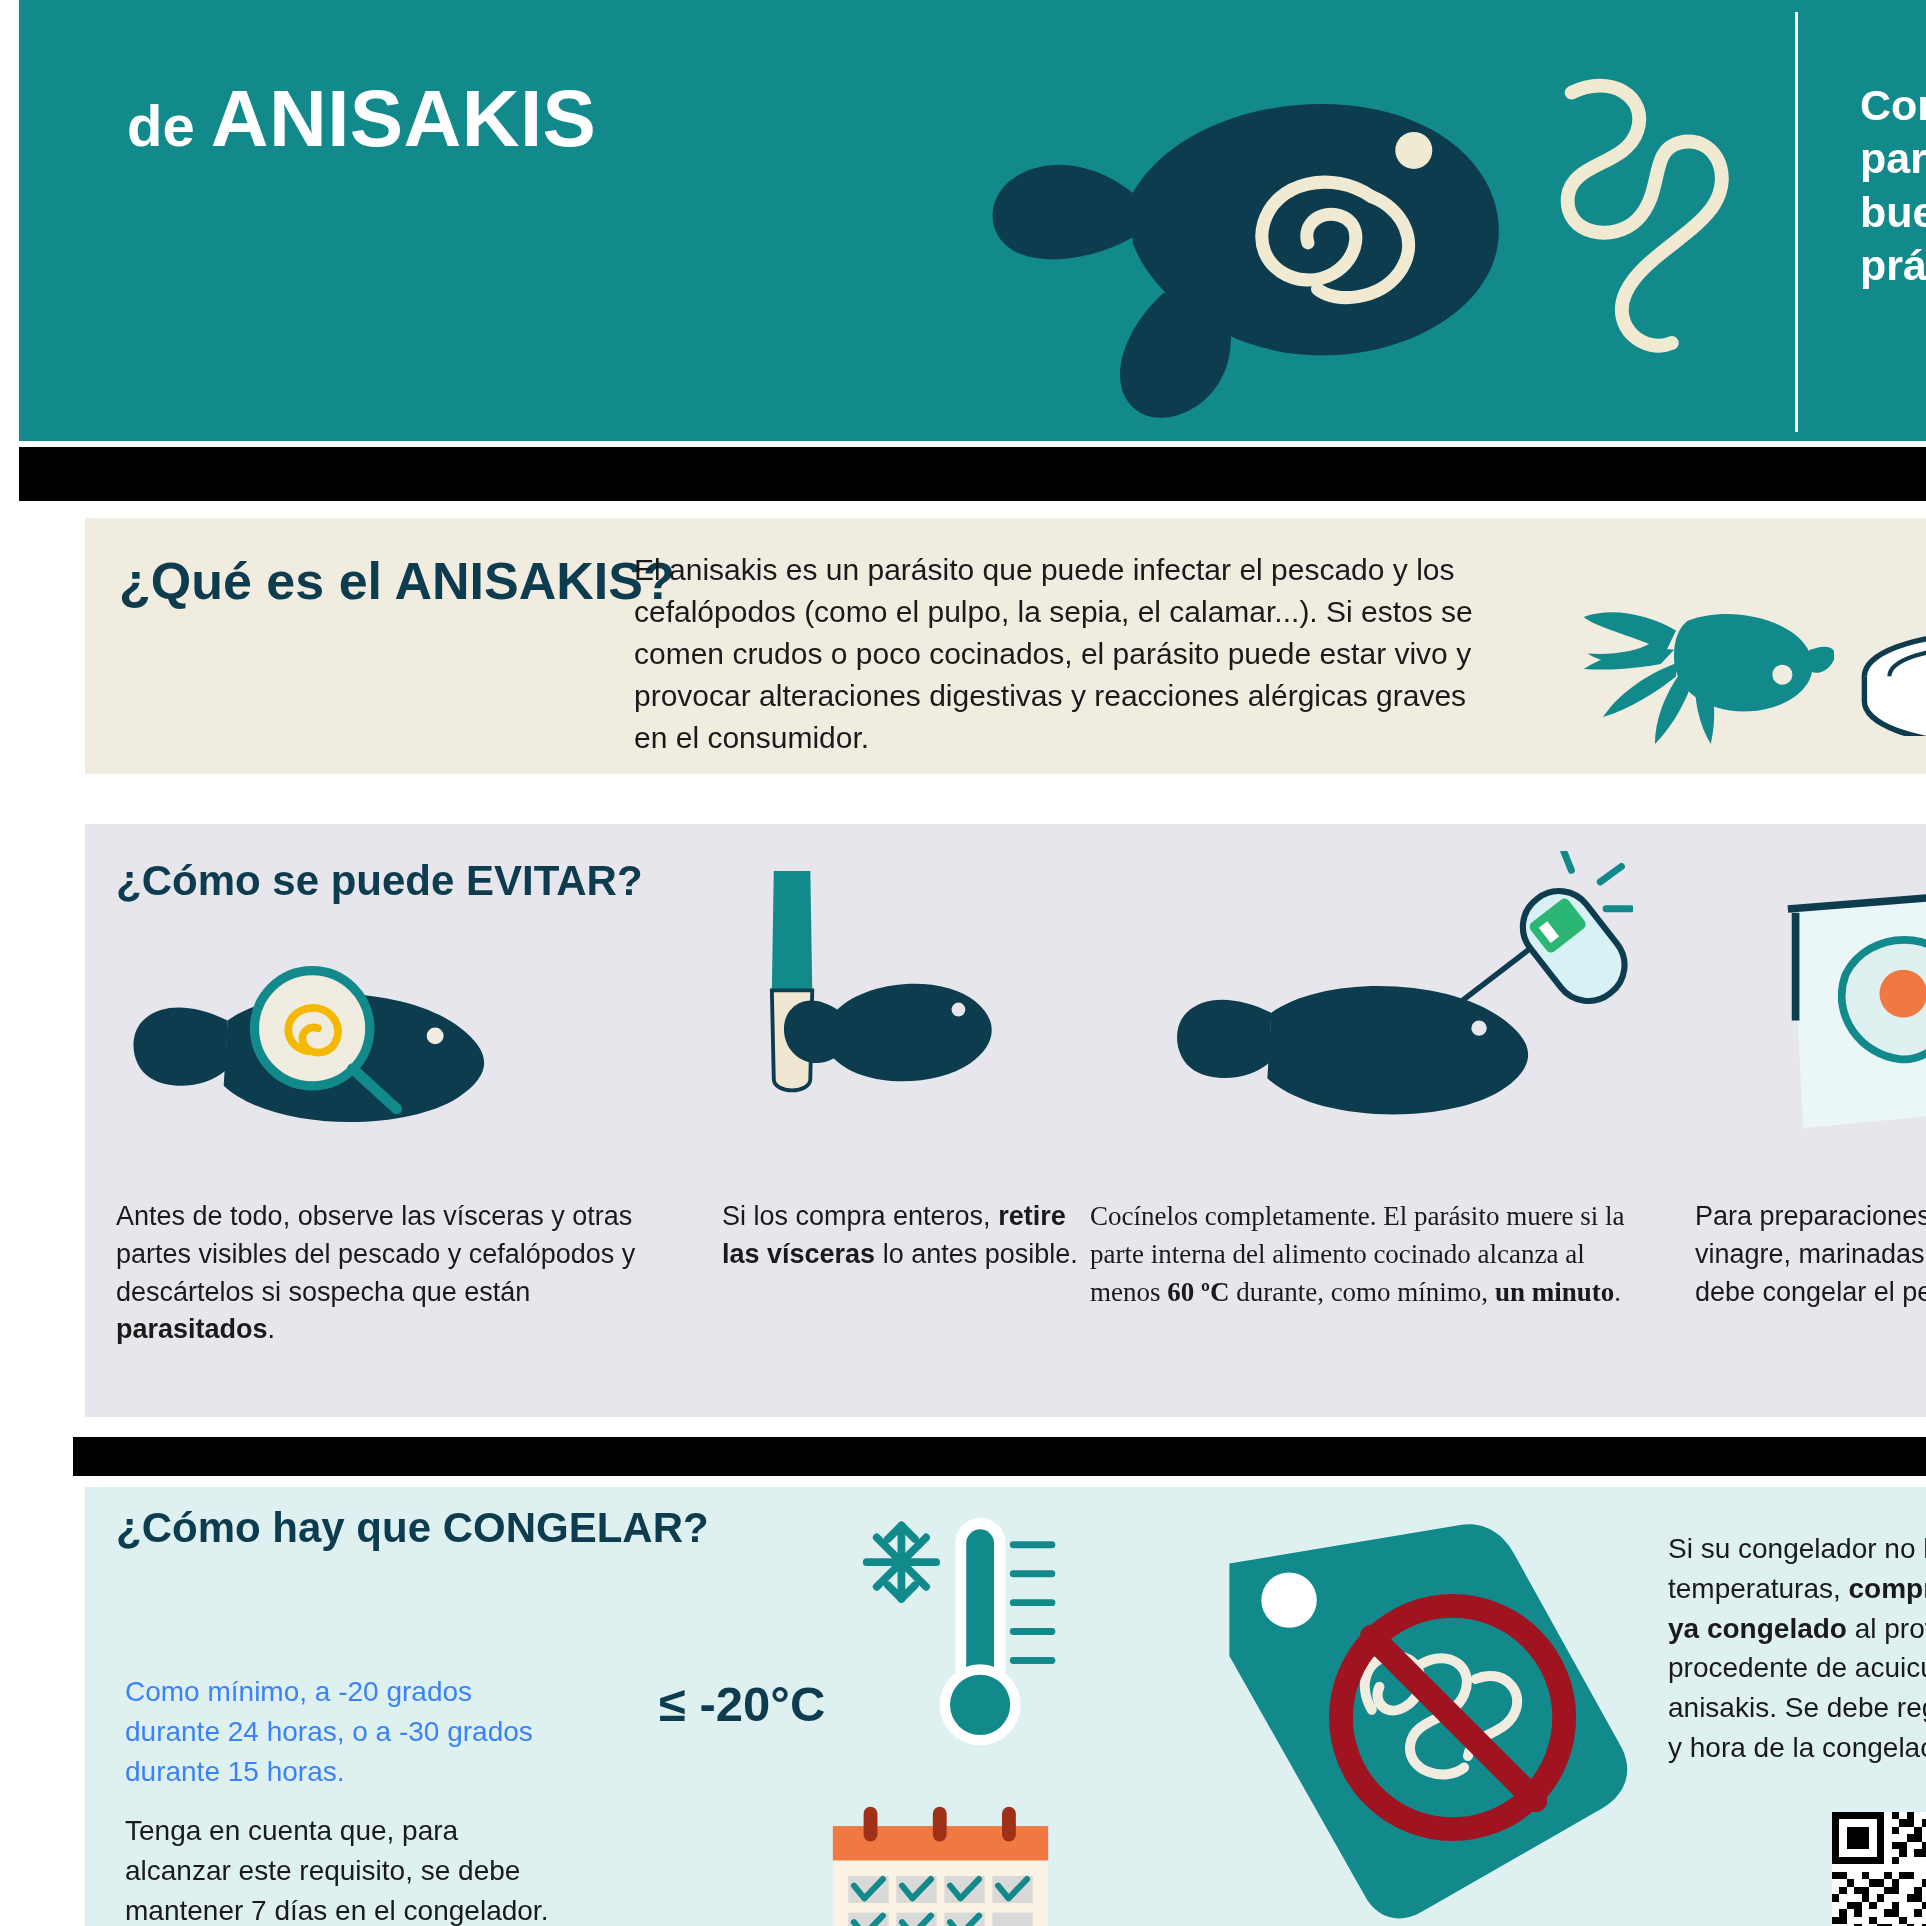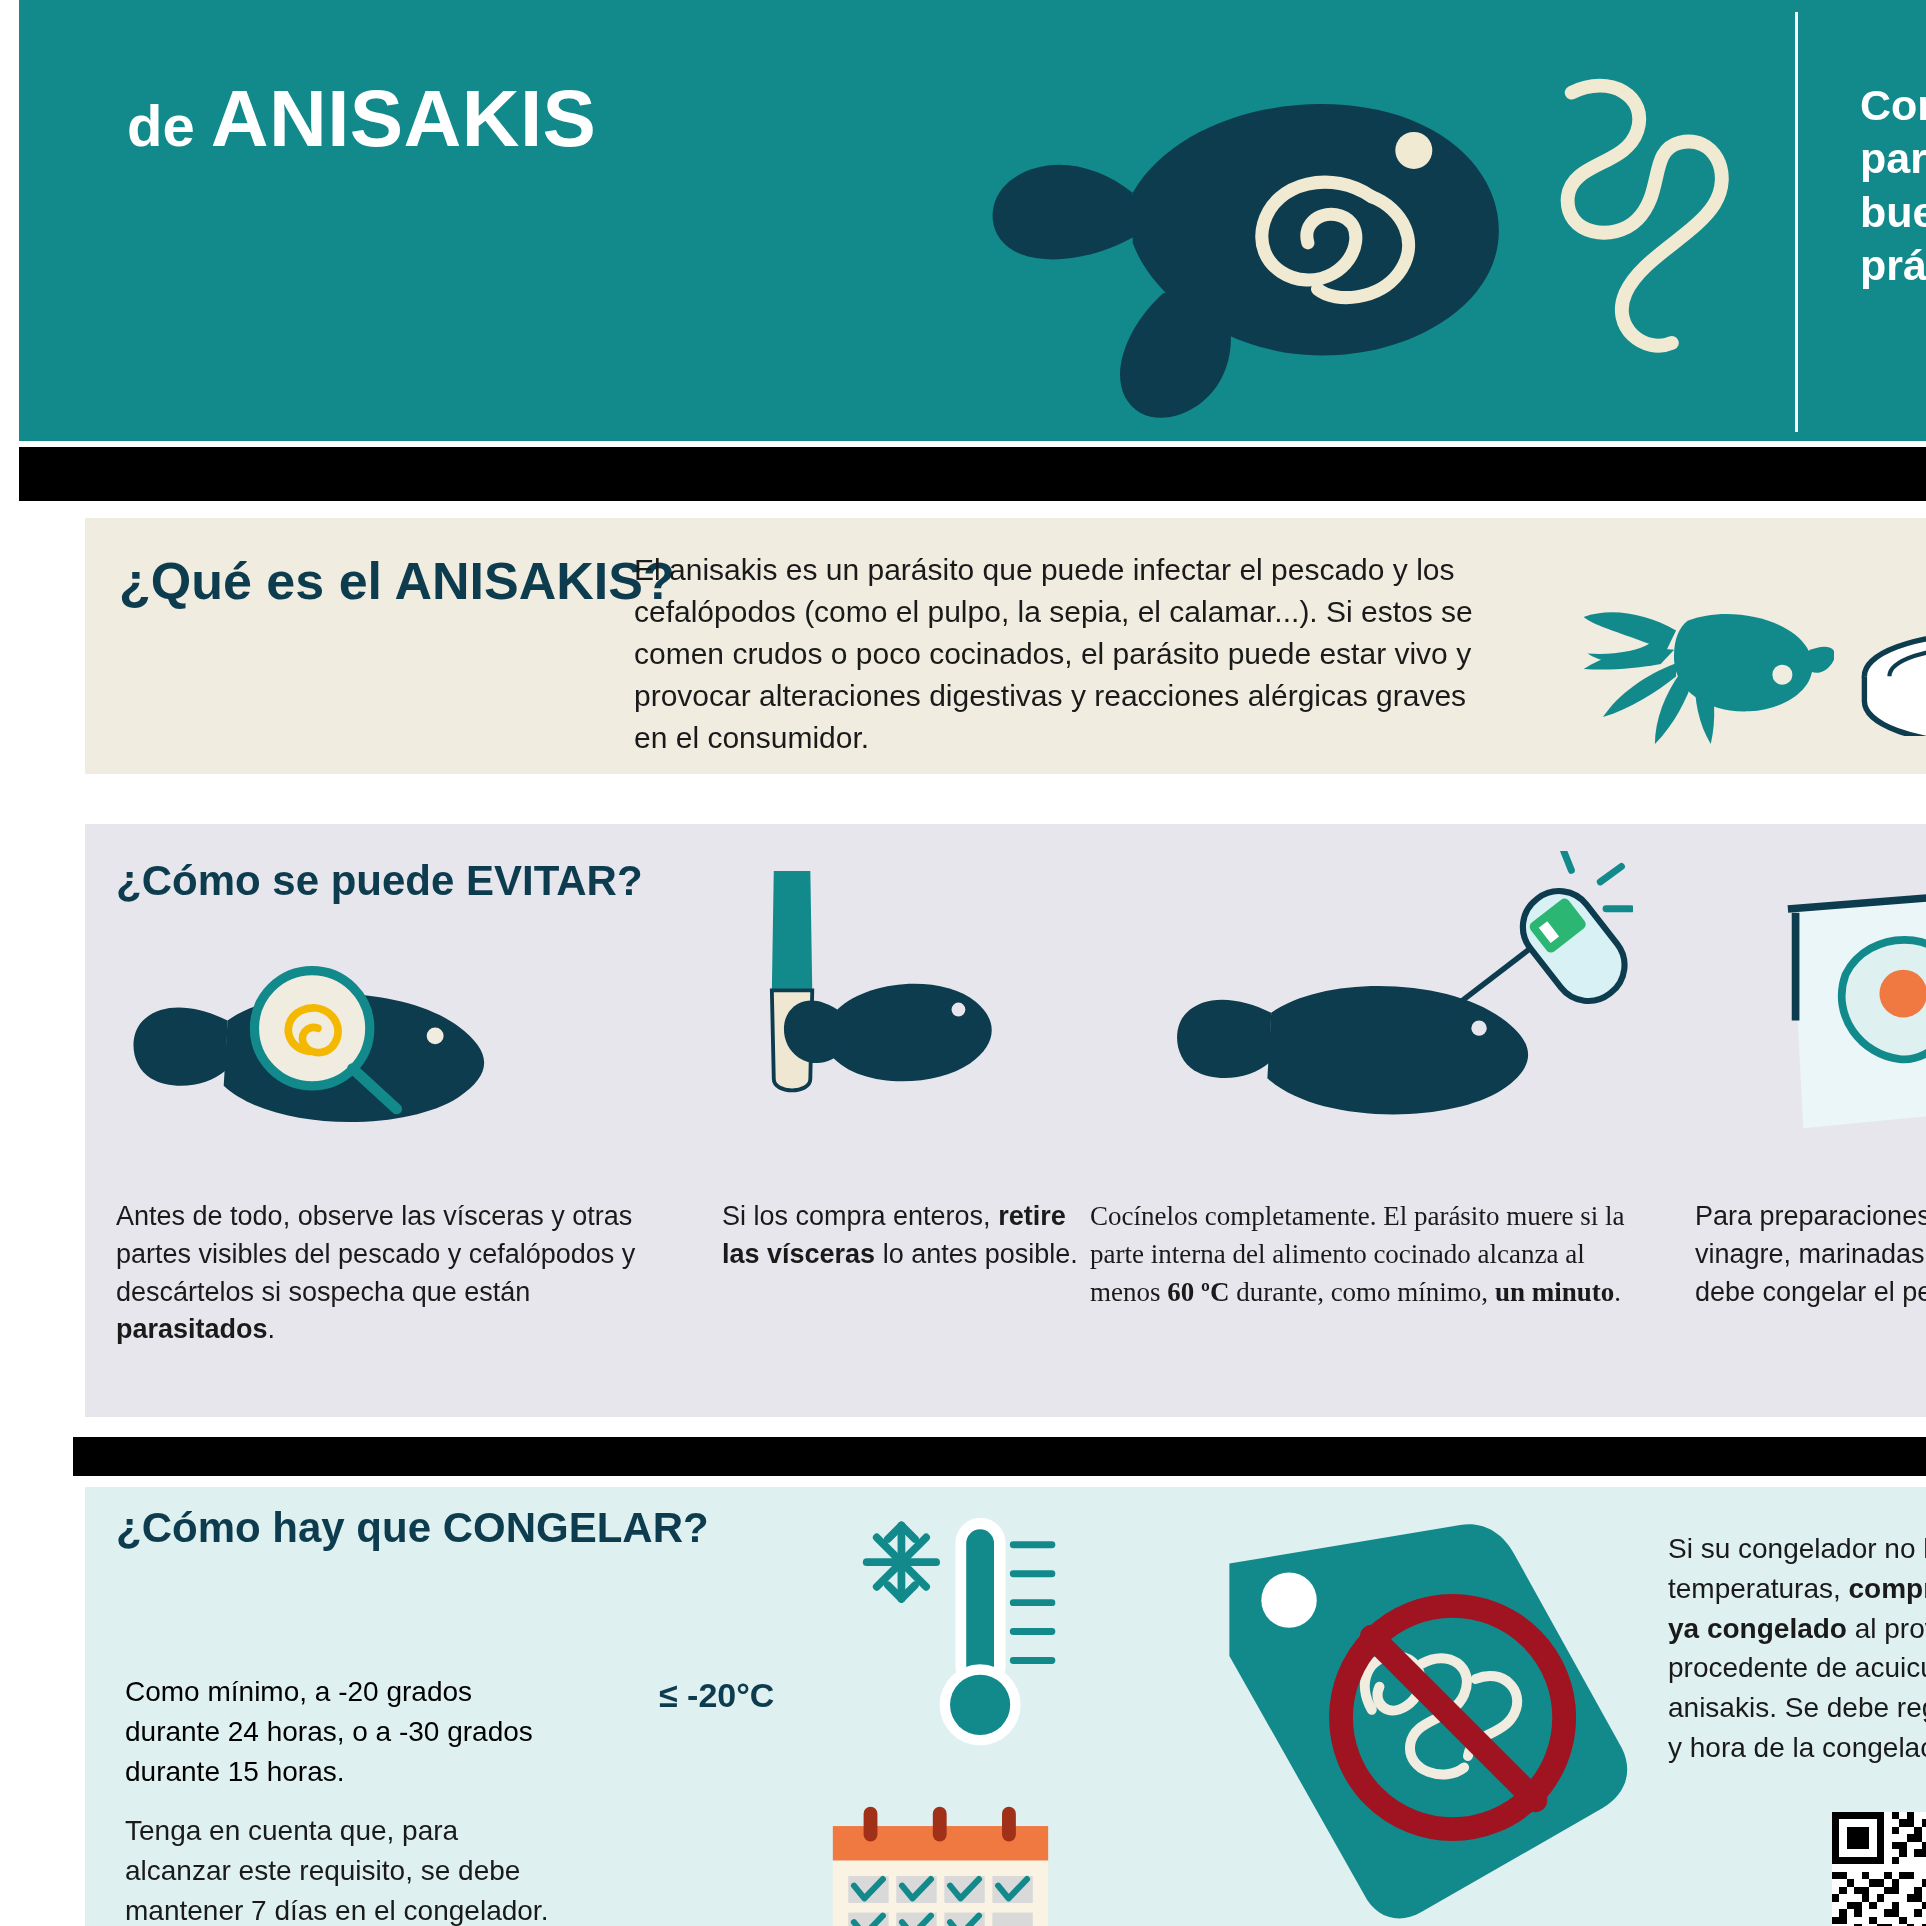--- a/index.html
+++ b/index.html
@@ -127,32 +127,32 @@
   }
   .sec3-title {
     position: absolute;
     left: 116px; top: 1504px;
     font-size: 42px; font-weight: bold; color: #0d3c4f;
   }
   .sec3-p1 {
     position: absolute;
     left: 125px; top: 1672px;
     width: 443px;
-    font-size: 28px; line-height: 1.42; color: #000000;
+    font-size: 28px; line-height: 1.42; color: #3b82f6;
   }
   .sec3-p2 {
     position: absolute;
     left: 125px; top: 1811px;
     width: 443px;
     font-size: 28px; line-height: 1.42; color: #1a1a1a;
   }
   .temp-label {
     position: absolute;
     left: 659px; top: 1676px;
-    font-size: 34px; font-weight: bold; color: #0d3c4f;
+    font-size: 49px; font-weight: bold; color: #0d3c4f;
   }
 
   .ic-thermo2 { position: absolute; left: 859px; top: 1510px; width: 216px; height: 247px; }
   .ic-cal     { position: absolute; left: 817px; top: 1803px; width: 247px; height: 223px; }
   .ic-tag     { position: absolute; left: 1206px; top: 1502px; width: 447px; height: 431px; }
 
   .sec3-right {
     position: absolute;
     left: 1668px; top: 1529px;
     width: 455px;

